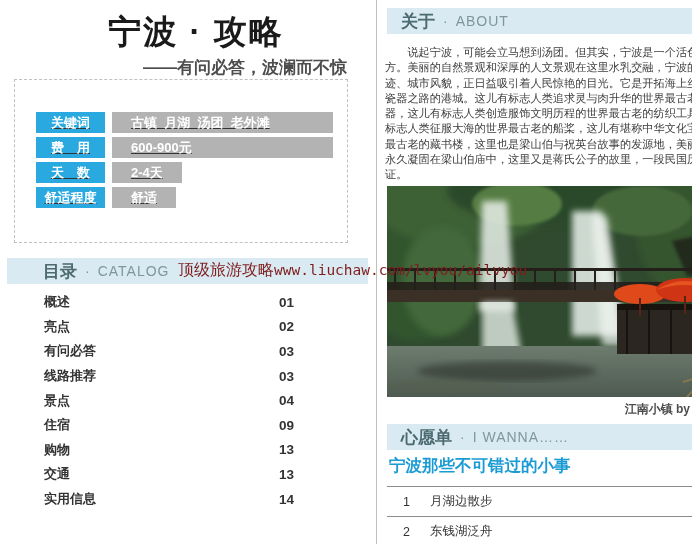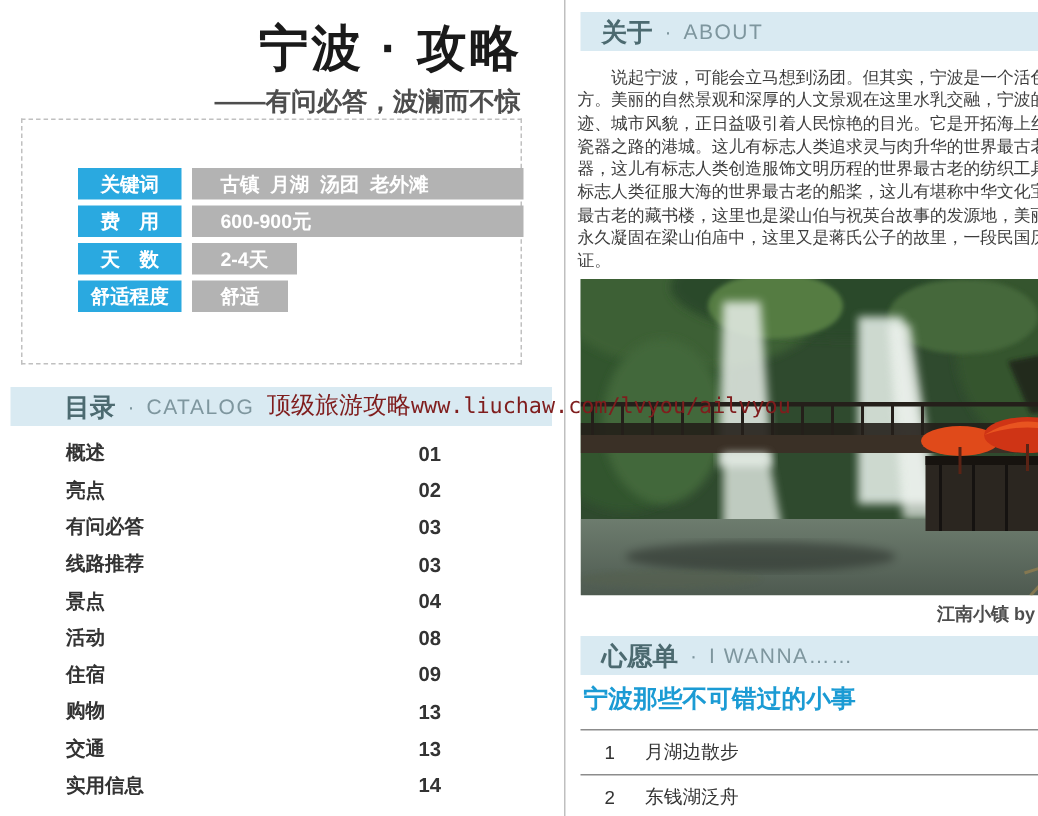--- a/index.html
+++ b/index.html
@@ -5,32 +5,32 @@
   * { margin:0; padding:0; box-sizing:border-box; }
   html,body { width:692px; height:544px; }
   body {
     position:relative; overflow:hidden; background:#fff;
     font-family:"Liberation Sans","DejaVu Sans",sans-serif; color:#333;
   }
   .abs { position:absolute; }
 
   
   .doc-title {
-    left:14px; top:10px; width:334px; padding-left:30px; text-align:right;
+    left:14px; top:10px; width:334px; padding-left:30px; text-align:center;
     font-size:33px; font-weight:800; color:#1a1a1a; letter-spacing:2px;
   }
   .doc-subtitle {
     left:14px; top:56px; width:333px; text-align:right;
     font-size:17px; font-weight:700; color:#4d4d4d;
   }
   .info-box {
     left:14px; top:79px; width:334px; height:164px;
     border:1px dashed #c0c0c0;
   }
-  .info-table { left:52px; top:112px; width:297px; }
+  .info-table { left:36px; top:112px; width:297px;text-decoration:underline; }
   .info-row { display:flex; margin-bottom:4px; height:21px; }
   .info-label {
     width:69px; min-width:69px; background:#2aa9e0; color:#fff;
     font-size:13px; font-weight:700; text-align:center; line-height:21px;
   }
   .info-value {
     margin-left:7px; background:#b3b3b3; color:#fff;
     font-size:13px; font-weight:700; line-height:21px; padding:0 19px;
     white-space:pre;
   }
@@ -137,24 +137,20 @@
     <span class="catalog-label">有问必答</span>
     <span class="catalog-page">03</span>
   </li>
   <li>
     <span class="catalog-label">线路推荐</span>
     <span class="catalog-page">03</span>
   </li>
   <li>
     <span class="catalog-label">景点</span>
     <span class="catalog-page">04</span>
-  </li>
-  <li>
-    <span class="catalog-label">活动</span>
-    <span class="catalog-page">08</span>
   </li>
   <li>
     <span class="catalog-label">住宿</span>
     <span class="catalog-page">09</span>
   </li>
   <li>
     <span class="catalog-label">购物</span>
     <span class="catalog-page">13</span>
   </li>
   <li>

